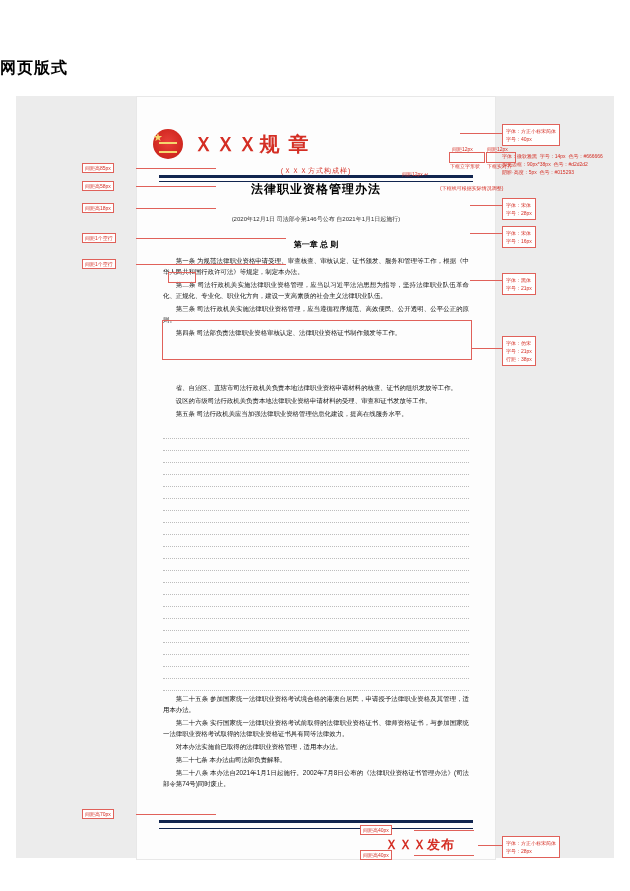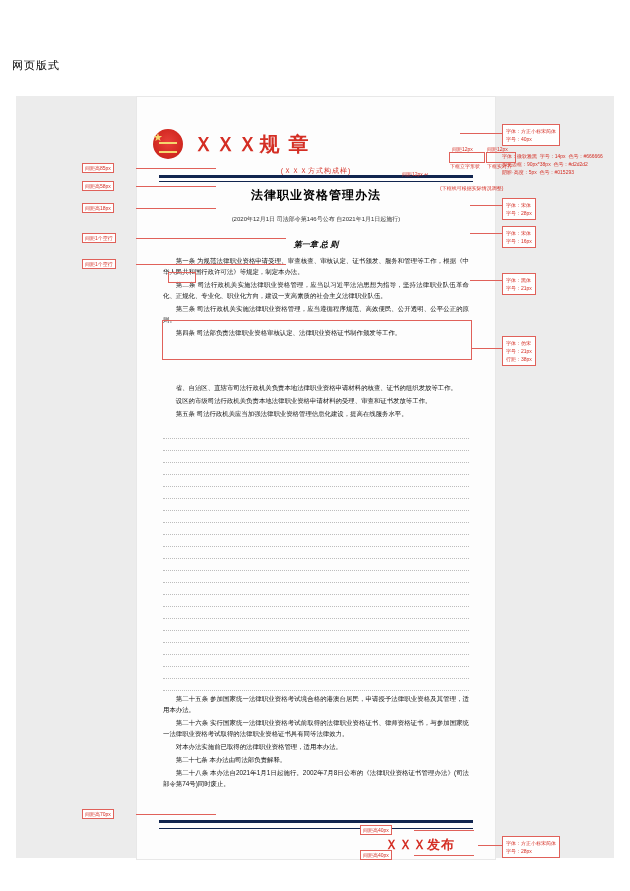--- a/index.html
+++ b/index.html
@@ -5,22 +5,22 @@
   html,body{margin:0;padding:0;}
   body{
     width:630px;height:891px;
     background:#ffffff;
     font-family:"Liberation Sans","DejaVu Sans",sans-serif;
     color:#000;
     position:relative;
     overflow:hidden;
   }
   .page-heading{
-    position:absolute;left:12px;top:58px;
-    font-size:11px;font-weight:normal;letter-spacing:1px;
+    position:absolute;left:0;top:58px;
+    font-size:16px;font-weight:bold;letter-spacing:1px;
     color:#000;
   }
   
   .sheet{
     position:absolute;left:136px;top:96px;
     width:358px;height:762px;
     background:#fdfdfd;
     border:1px solid #e8e8e8;
   }
   
@@ -60,33 +60,33 @@
   .rule-red{
     position:absolute;left:22px;right:22px;top:78px;
     border-top:3px solid #11254f;
   }
   .rule-red2{
     position:absolute;left:22px;right:22px;top:84px;
     border-top:1px solid #11254f;
   }
   
   .doc-title{
-    position:absolute;left:0;right:0;top:90px;text-align:center;
+    position:absolute;left:0;right:0;top:84px;text-align:center;
     font-family:"Liberation Serif","DejaVu Serif",serif;
     font-size:12px;font-weight:bold;letter-spacing:1px;
   }
   .doc-sub{
     position:absolute;left:0;right:0;top:118px;text-align:center;
     font-size:6px;color:#333;
   }
   .chapter{
     position:absolute;left:0;right:0;text-align:center;
     font-size:8px;font-weight:bold;
   }
-  .chapter1{top:142px;font-style:italic;}
+  .chapter1{top:142px;}
   .chapter5{top:578px;}
 
   .body-text{
     position:absolute;left:26px;right:26px;
     font-size:6.4px;line-height:11px;color:#111;text-align:justify;
   }
   .body-text p{margin:0 0 2px 0;text-indent:2em;}
   .blk1{top:158px;}
   .blk2{top:285px;}
   .blk3{top:596px;}

